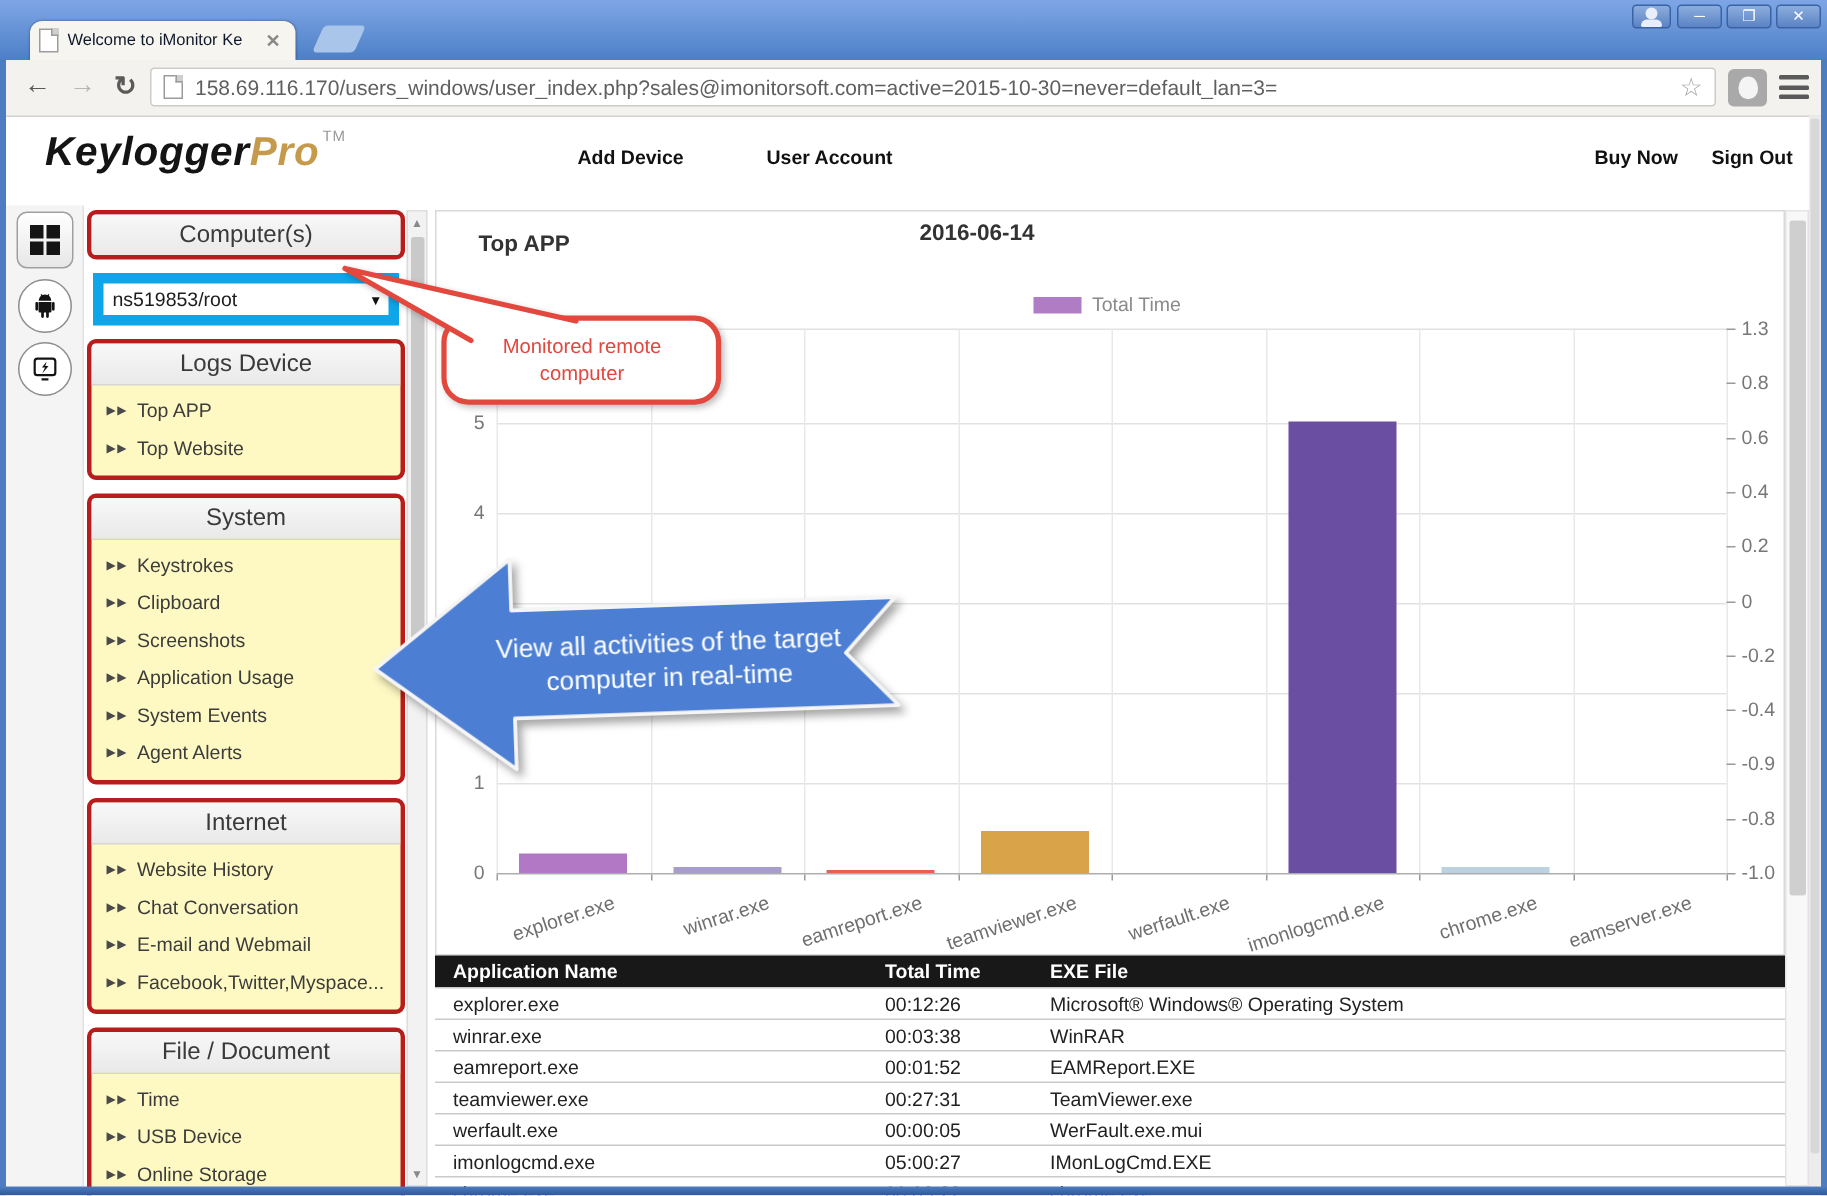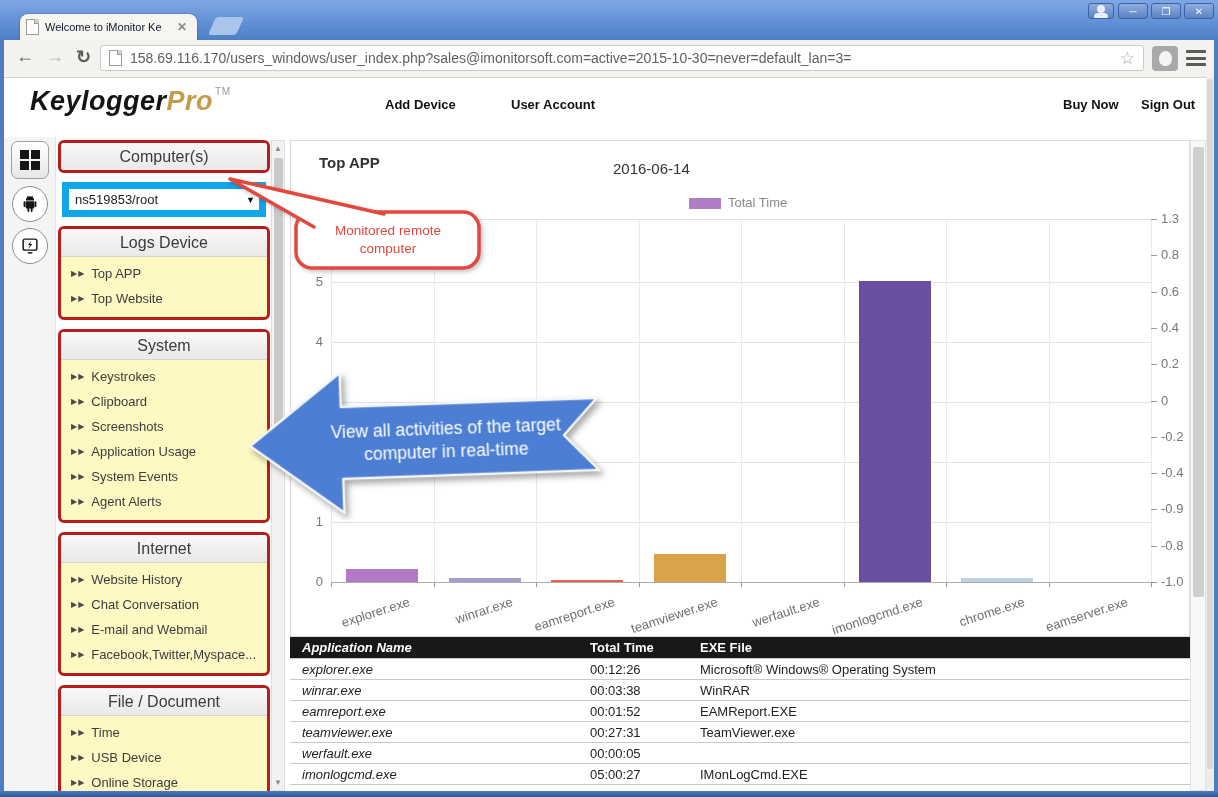--- a/index.html
+++ b/index.html
@@ -86,40 +86,40 @@
 
   
   .sb-track{background:#f2f2f2;border:1px solid #ddd;box-sizing:border-box;}
   .sb-thumb{position:absolute;background:#c9c9c9;border-radius:2px;}
   .sb-arrow{position:absolute;left:0;width:100%;text-align:center;font-size:8px;color:#8a8a8a;}
 
   
   .chartbox{left:290px;top:140px;width:900px;height:497px;border:1px solid #d9d9d9;
     box-sizing:border-box;background:#fff;}
   .chart-title{left:28px;top:13px;font-size:15px;font-weight:bold;color:#333;}
-  .chart-date{left:322px;top:19px;font-size:15px;font-weight:normal;color:#333;}
+  .chart-date{left:322px;top:6px;font-size:15px;font-weight:bold;color:#333;}
   .legend-swatch{left:398px;top:57px;width:32px;height:11px;}
   .legend-label{left:437px;top:54px;font-size:13px;color:#8a8a8a;}
   .gridline-h{height:1px;background:#e2e2e2;}
   .gridline-v{width:1px;background:#e9e9e9;}
   .axisline{height:1px;background:#adadad;}
   .ytick-l{width:26px;text-align:right;font-size:13px;color:#777;}
   .ytick-r{font-size:13px;color:#777;}
   .rtickmark{width:6px;height:1px;background:#9a9a9a;}
   .xtickmark{width:1px;height:4px;background:#9a9a9a;}
   .bar{position:absolute;}
   .xlabel{width:140px;text-align:right;font-size:13px;color:#6f6f6f;
     transform:rotate(-18deg);transform-origin:100% 0;white-space:nowrap;}
 
   
   .apptable{left:290px;top:637px;width:900px;}
   .trow{display:flex;height:21px;align-items:center;font-size:13px;color:#222;
     border-top:1px solid #c9c9c9;background:#fff;box-sizing:border-box;padding-left:12px;}
   .trow.head{background:#181818;color:#fff;font-weight:bold;border-top:none;}
-  .c1{flex:0 0 288px;font-style:italic;} .c2{flex:0 0 110px;} .c3{flex:1;}
+  .c1{flex:0 0 288px;} .c2{flex:0 0 110px;} .c3{flex:1;}
 
   
   .anno{z-index:50;}
   svg text{font-family:"Liberation Sans",sans-serif;}
 </style>
 </head>
 <body>
 
 <div class="screen">
 
@@ -399,20 +399,21 @@
         <div class="c3">EAMReport.EXE</div>
       </div>
       <div class="trow">
         <div class="c1">teamviewer.exe</div>
         <div class="c2">00:27:31</div>
         <div class="c3">TeamViewer.exe</div>
       </div>
       <div class="trow">
         <div class="c1">werfault.exe</div>
         <div class="c2">00:00:05</div>
+        <div class="c3">WerFault.exe.mui</div>
       </div>
       <div class="trow">
         <div class="c1">imonlogcmd.exe</div>
         <div class="c2">05:00:27</div>
         <div class="c3">IMonLogCmd.EXE</div>
       </div>
       <div class="trow">
         <div class="c1">chrome.exe</div>
         <div class="c2">00:03:22</div>
         <div class="c3">chrome.exe</div>

